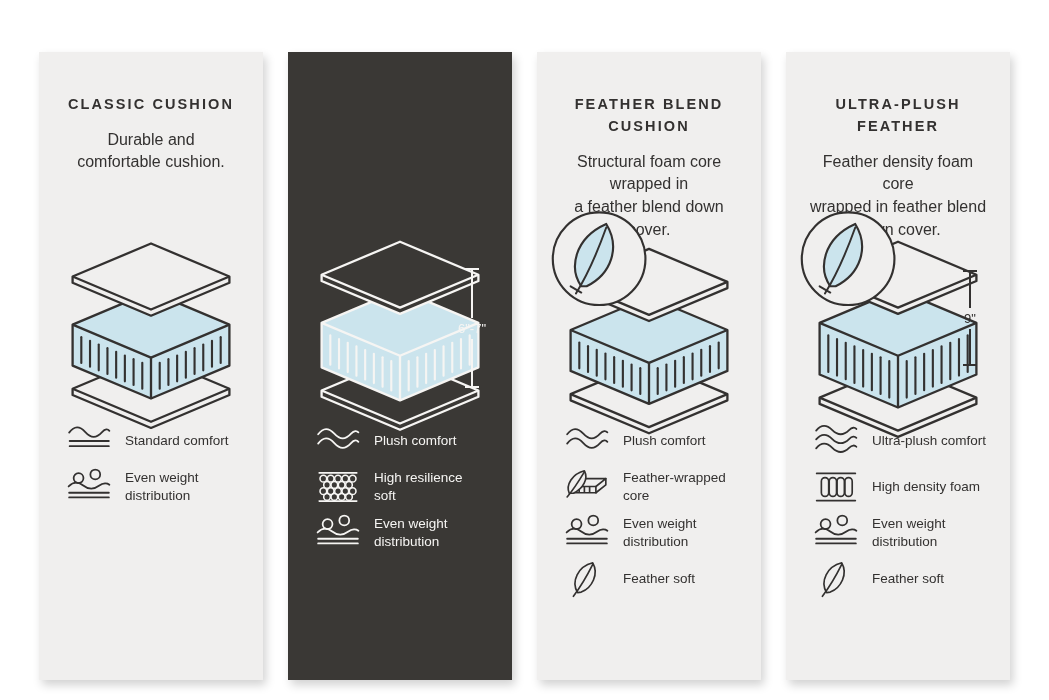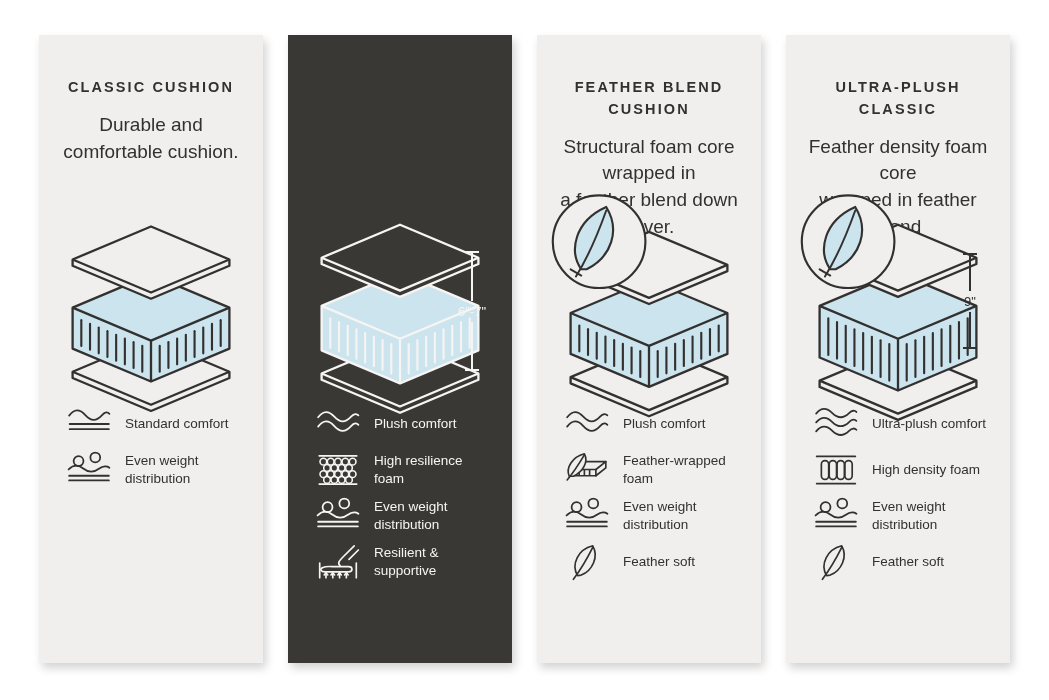--- a/index.html
+++ b/index.html
@@ -1,29 +1,29 @@
 <!DOCTYPE html>
 <html style="--page-bg: #ffffff; --card-light: #f0efee; --card-dark: #3a3835; --ink-dark: #333130; --ink-light: #f6f5f3; --foam-blue: #cbe4ed;"><head>
 <meta charset="utf-8">
 <style>
   * { margin:0; padding:0; box-sizing:border-box; }
   html,body { width:1049px; height:700px; }
   body { background:var(--page-bg,#ffffff); font-family:"Liberation Sans", sans-serif; overflow:hidden; }
 
-  .board { display:flex; gap:25px; justify-content:center; padding-top:35px; }
+  .board { display:flex; gap:25px; justify-content:center; padding-top:52px; }
 
   .card { width:224px; height:628px; flex:none; padding:42px 20px 0;
           box-shadow:3px 5px 9px rgba(0,0,0,.18); }
   .card--light { --card-bg:var(--card-light); --ink:var(--ink-dark); background:var(--card-bg); color:var(--ink); }
   .card--dark  { --card-bg:var(--card-dark);  --ink:var(--ink-light); background:var(--card-bg); color:var(--ink); }
 
   .card-head { height:130px; text-align:center; }
   .card-title { font-size:14.5px; font-weight:bold; letter-spacing:2.1px; line-height:1.5;
                 white-space:pre-line; margin-bottom:13px; }
-  .card-desc { font-size:19px; line-height:1.42; white-space:pre-line; }
+  .card-desc { font-size:16px; line-height:1.42; white-space:pre-line; }
 
   .illus { position:relative; height:194px; }
   .cushion-svg { position:absolute; top:-18px; left:50%; transform:translateX(-50%);
                  width:196px; height:239px; overflow:visible; }
 
   
   .panel { fill:var(--card-bg); stroke:var(--ink); stroke-width:2.6; stroke-linejoin:round; }
   .crease { stroke:var(--ink); stroke-width:2.6; stroke-linejoin:round; fill:none; }
   .foam  { fill:var(--foam-blue); stroke:var(--ink); stroke-width:2.6; stroke-linejoin:round; }
   .dash  { stroke:var(--ink); stroke-width:2.4; stroke-linecap:round; }
@@ -283,39 +283,30 @@
         </span>
         <span class="f-label">Plush comfort</span>
       </li>
         <li class="feature">
         <span class="f-icon">
           <svg viewBox="0 0 44 36" aria-hidden="true">
               <use href="#sym-foam-cells"></use>
             </svg>
         </span>
         <span class="f-label">High resilience
-foam</span>
+soft</span>
       </li>
         <li class="feature">
         <span class="f-icon">
           <svg viewBox="0 0 44 36" aria-hidden="true">
               <use href="#sym-even-weight"></use>
             </svg>
         </span>
         <span class="f-label">Even weight
 distribution</span>
-      </li>
-        <li class="feature">
-        <span class="f-icon">
-          <svg viewBox="0 0 44 36" aria-hidden="true">
-              <use href="#sym-resilient"></use>
-            </svg>
-        </span>
-        <span class="f-label">Resilient &amp;
-supportive</span>
       </li>
       </ul>
   </section>
     <section class="card card--light card--feather-blend-cushion">
     <header class="card-head">
       <h2 class="card-title">FEATHER BLEND
 CUSHION</h2>
       <p class="card-desc">Structural foam core wrapped in
 a feather blend down cover.</p>
     </header>
@@ -361,21 +352,21 @@
         </span>
         <span class="f-label">Plush comfort</span>
       </li>
         <li class="feature">
         <span class="f-icon">
           <svg viewBox="0 0 44 36" aria-hidden="true">
               <use href="#sym-feather-foam"></use>
             </svg>
         </span>
         <span class="f-label">Feather-wrapped
-foam</span>
+core</span>
       </li>
         <li class="feature">
         <span class="f-icon">
           <svg viewBox="0 0 44 36" aria-hidden="true">
               <use href="#sym-even-weight"></use>
             </svg>
         </span>
         <span class="f-label">Even weight
 distribution</span>
       </li>
@@ -385,21 +376,21 @@
               <use href="#sym-feather"></use>
             </svg>
         </span>
         <span class="f-label">Feather soft</span>
       </li>
       </ul>
   </section>
     <section class="card card--light card--ultra-plush-cushion">
     <header class="card-head">
       <h2 class="card-title">ULTRA-PLUSH
-CLASSIC</h2>
+FEATHER</h2>
       <p class="card-desc">Feather density foam core
 wrapped in feather blend
 down cover.</p>
     </header>
     <div class="illus">
       <svg class="cushion-svg" viewBox="0 -28 220 268" xmlns="http://www.w3.org/2000/svg">
           <path d="M22 187 L110 150 L198 187 L198 194 L110 231 L22 194 Z" class="panel"></path>
           <path d="M22 187 L110 224 L198 187" fill="none" class="crease"></path>
           <path d="M22 103 L110 66 L198 103 L198 161 L110 198 L22 161 Z" class="foam"></path>
           <path d="M22 103 L110 140 L198 103" fill="none" class="crease"></path>

